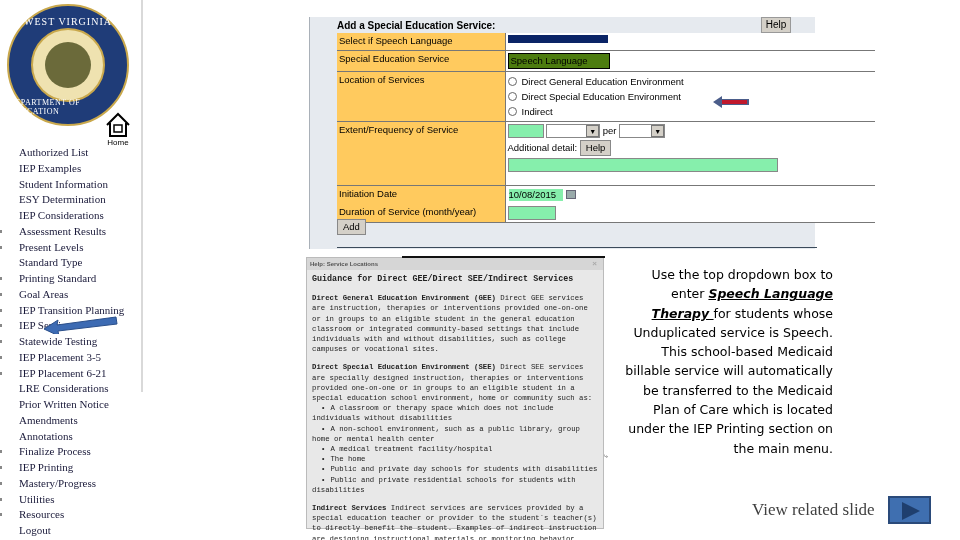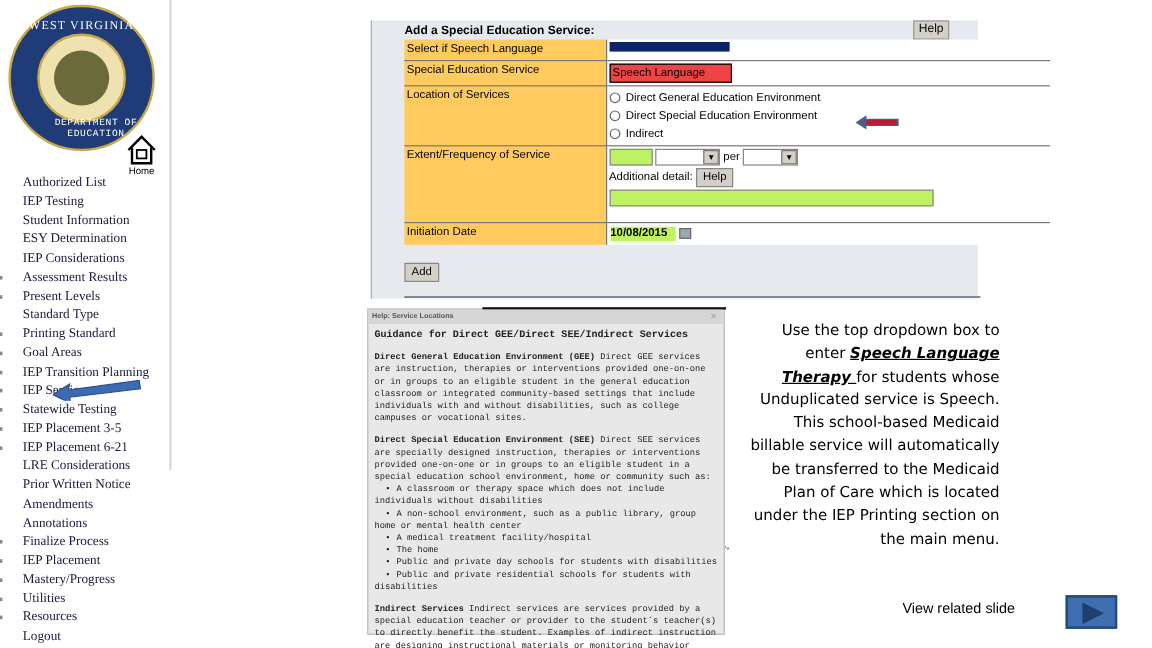--- a/index.html
+++ b/index.html
@@ -5,43 +5,43 @@
   * { box-sizing: border-box; margin: 0; padding: 0; }
   html, body { width: 960px; height: 540px; overflow: hidden; background: #ffffff; }
   body { position: relative; font-family: "Liberation Sans", sans-serif; }
 
   
   .sidebar { position: absolute; left: 0; top: 0; width: 143px; height: 392px; background: #fff; border-right: 2px solid #d9d9d9; }
   .seal { position: absolute; left: 7px; top: 4px; width: 122px; height: 122px; border-radius: 50%; background: #1f3c78; border: 2px solid #c9a84c; }
   .seal-inner { position: absolute; left: 22px; top: 22px; width: 74px; height: 74px; border-radius: 50%; background: #efe2b0; border: 2px solid #c9a84c; }
   .seal-core { position: absolute; left: 12px; top: 12px; width: 46px; height: 46px; border-radius: 50%; background: #6b6a3a; }
   .seal-text-top { position: absolute; left: 0; top: 10px; width: 118px; text-align: center; font-family: "Liberation Serif", serif; font-size: 10px; color: #fff; letter-spacing: 1px; }
-  .seal-text-bot { position: absolute; left: 12px; bottom: 8px; width: 118px; text-align: center; font-family: Liberation Mono, monospace; font-size: 8px; color: #fff; letter-spacing: 0.5px; }
+  .seal-text-bot { position: absolute; left: 0; bottom: 8px; width: 118px; text-align: left; font-family: Liberation Serif, serif; font-size: 8px; color: #fff; letter-spacing: 0.5px; }
   .home { position: absolute; left: 104px; top: 112px; width: 28px; height: 38px; text-align: center; }
   .home svg { display: block; margin: 0 auto; }
   .home-label { font-size: 8px; color: #000; line-height: 9px; display: block; }
 
   .nav { position: absolute; left: 0; top: 145px; width: 140px; list-style: none; }
   .nav li { position: relative; height: 15.75px; line-height: 15.75px; font-family: "Liberation Serif", serif; font-size: 11px; color: #1a1a3a; padding-left: 19px; white-space: nowrap; }
   .nav li .bullet { position: absolute; left: 0; top: 6px; width: 2px; height: 3px; background: #888; }
 
   .blue-arrow { position: absolute; left: 44px; top: 316px; width: 74px; height: 18px; }
   
   .form-wrap { position: absolute; left: 309px; top: 17px; width: 506px; height: 232px; background: #e6eaef; border-left: 1px solid #a9b0b8; }
   .form-title { position: absolute; left: 27px; top: 3px; font-size: 10px; font-weight: bold; color: #000; }
   .help-top { position: absolute; left: 451px; top: 0; width: 30px; height: 16px; background: #d4d0c8; border: 1px solid #999; font-size: 10px; line-height: 14px; text-align: center; color: #000; }
   .ftable { position: absolute; left: 27px; top: 16px; width: 538px; border-collapse: collapse; border-radius: 25px; }
   .ftable td { font-size: 9.5px; color: #000; vertical-align: top; padding: 2px 2px; border-bottom: 1px solid #777; }
   .ftable td.lbl { width: 168px; background: #ffca5e; border-right: 1px solid #777; }
   .ftable td.val { background: #fff; }
   .sel-dark { width: 100px; height: 8px; background: #0a2466; }
-  .sel-list { width: 102px; height: 16px; border: 1px solid #000; font-size: 9.5px; line-height: 14px; padding-left: 2px; background: #ef4444; }
+  .sel-list { width: 102px; height: 16px; border: 1px solid #000; font-size: 9.5px; line-height: 14px; padding-left: 2px; background: #4d7c0f; }
   .radio-row { display: flex; align-items: center; height: 15px; }
   .radio { width: 9px; height: 9px; border: 1px solid #666; border-radius: 50%; margin-right: 5px; background: #fff; }
-  .inp { display: inline-block; height: 14px; border: 1px solid #888; background: #bef264; vertical-align: middle; font-weight: bold; }
+  .inp { display: inline-block; height: 14px; border: 1px solid #888; background: #86efac; vertical-align: middle; }
   .dd { display: inline-flex; height: 14px; border: 1px solid #888; background: #fff; vertical-align: middle; }
   .dd .arrow { margin-left: auto; width: 13px; height: 12px; background: #d4d0c8; border: 1px solid #777; font-size: 7px; line-height: 11px; text-align: center; }
   .btn-sm { display: inline-block; height: 16px; padding: 0 5px; background: #d4d0c8; border: 1px solid #888; font-size: 9.5px; line-height: 14px; color: #000; }
   .red-arrow { position: absolute; left: 403px; top: 79px; width: 36px; height: 12px; }
   .add-btn { position: absolute; left: 27px; top: 202px; }
   .form-bottom { position: absolute; left: 27px; top: 230px; width: 480px; height: 1px; background: #3b4a5a; }
 
   
   .dialog { position: absolute; left: 306px; top: 257px; width: 298px; height: 272px; background: #e8e8e8; border: 1px solid #bbb; }
   .dialog-top-line { position: absolute; left: 95px; top: -2px; width: 203px; height: 2px; background: #111; }
@@ -52,21 +52,21 @@
   .dialog-body p { margin-bottom: 8px; }
   .dialog-body b { font-weight: bold; }
   .dialog-body ul { list-style: none; }
   .dialog-body ul li::before { content: "•"; margin-left: 9px; margin-right: 5px; }
 
   
   .note { position: absolute; left: 618px; top: 265px; width: 215px; font-family: "DejaVu Sans", sans-serif; font-size: 12.5px; line-height: 19.3px; color: #000; text-align: right; }
   .note .em { font-weight: bold; font-style: italic; text-decoration: underline; }
   .cursor-mark { position: absolute; left: 604px; top: 452px; font-size: 7px; color: #555; }
 
-  .related { position: absolute; left: 752px; top: 500px; font-family: Liberation Sans, sans-serif; font-size: 12px; color: #000000; }
+  .related { position: absolute; left: 752px; top: 500px; font-family: Liberation Serif, serif; font-size: 17px; color: #404040; }
   .play-btn { position: absolute; left: 888px; top: 496px; width: 43px; height: 28px; background: #3f6fb0; border: 2px solid #2a4a7a; }
   .play-btn .tri { position: absolute; left: 12px; top: 4px; width: 0; height: 0; border-top: 9px solid transparent; border-bottom: 9px solid transparent; border-left: 18px solid #1f3f6e; }
 </style>
 </head>
 <body>
 
 <div class="sidebar">
   <div class="seal">
     <div class="seal-text-top">WEST VIRGINIA</div>
     <div class="seal-inner">
@@ -79,40 +79,40 @@
     <svg width="26" height="26" viewBox="0 0 26 26">
       <polyline points="2,13 13,2 24,13" fill="none" stroke="#000" stroke-width="2"></polyline>
       <polyline points="5,11 5,24 21,24 21,11" fill="none" stroke="#000" stroke-width="2"></polyline>
       <rect x="9" y="13" width="8" height="7" fill="none" stroke="#000" stroke-width="1.5"></rect>
     </svg>
     <span class="home-label">Home</span>
   </div>
 
   <ul class="nav">
     <li><span>Authorized List</span></li>
-    <li><span>IEP Testing</span></li>
+    <li><span>IEP Examples</span></li>
     <li><span>Student Information</span></li>
     <li><span>ESY Determination</span></li>
     <li><span>IEP Considerations</span></li>
     <li><span class="bullet"></span><span>Assessment Results</span></li>
     <li><span class="bullet"></span><span>Present Levels</span></li>
     <li><span>Standard Type</span></li>
     <li><span class="bullet"></span><span>Printing Standard</span></li>
     <li><span class="bullet"></span><span>Goal Areas</span></li>
     <li><span class="bullet"></span><span>IEP Transition Planning</span></li>
     <li><span class="bullet"></span><span>IEP Services</span></li>
     <li><span class="bullet"></span><span>Statewide Testing</span></li>
     <li><span class="bullet"></span><span>IEP Placement 3-5</span></li>
     <li><span class="bullet"></span><span>IEP Placement 6-21</span></li>
     <li><span>LRE Considerations</span></li>
     <li><span>Prior Written Notice</span></li>
     <li><span>Amendments</span></li>
     <li><span>Annotations</span></li>
     <li><span class="bullet"></span><span>Finalize Process</span></li>
-    <li><span class="bullet"></span><span>IEP Placement</span></li>
+    <li><span class="bullet"></span><span>IEP Printing</span></li>
     <li><span class="bullet"></span><span>Mastery/Progress</span></li>
     <li><span class="bullet"></span><span>Utilities</span></li>
     <li><span class="bullet"></span><span>Resources</span></li>
     <li><span>Logout</span></li>
   </ul>
 
   <svg class="blue-arrow" viewBox="0 0 74 18">
     <polygon points="0,13 14,4 13,9 72,1 73,8 14,15 15,20" fill="#3d6bb3" stroke="#2b4f8a" stroke-width="1"></polygon>
   </svg>
 </div>
@@ -172,20 +172,26 @@
         <div class="inp" style="width:270px; margin-top:2px; display:block"></div>
       </td>
     </tr>
     <tr style="height:17px">
       <td class="lbl" style="border-bottom:none">Initiation Date</td>
       <td class="val" style="border-bottom:none">
         <span class="inp" style="width:56px; font-size:9.5px; line-height:12px; border-color:#fff">10/08/2015</span>
         <span style="display:inline-block;width:10px;height:9px;background:#9aa;border:1px solid #667;vertical-align:middle"></span>
       </td>
     </tr>
+    <tr style="height:17px">
+      <td class="lbl">Duration of Service (month/year)</td>
+      <td class="val">
+        <span class="inp" style="width:48px"></span>
+      </td>
+    </tr>
   </tbody>
     </table>
 
   <svg class="red-arrow" viewBox="0 0 36 12">
     <polygon points="0,6 9,0 9,3 36,3 36,9 9,9 9,12" fill="#4b5d8a"></polygon>
     <rect x="9" y="4" width="25" height="4" fill="#c0182c"></rect>
   </svg>
 
   <div class="add-btn btn-sm">Add</div>
   <div class="form-bottom"></div>

